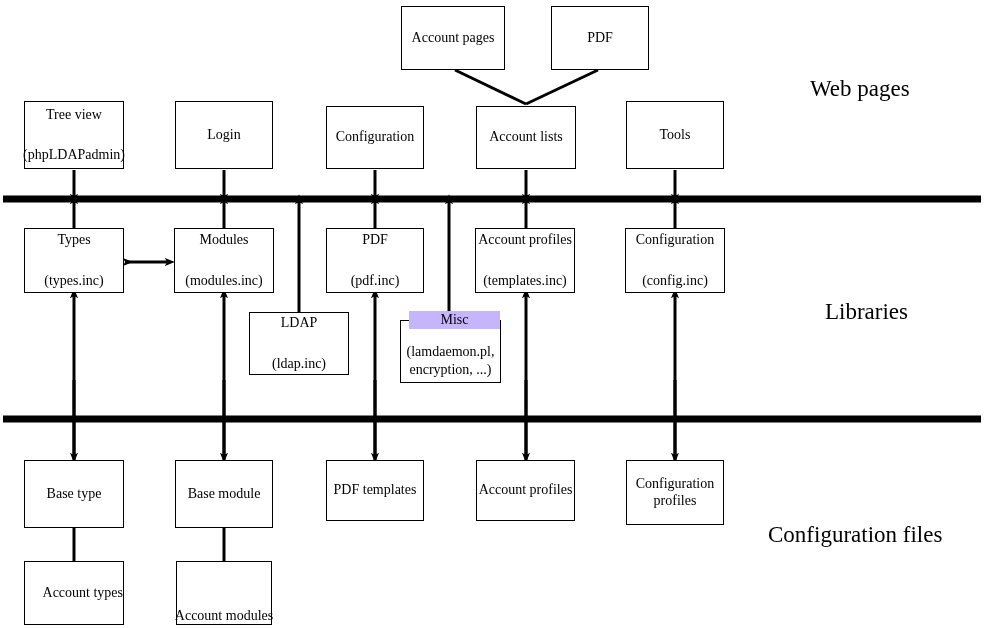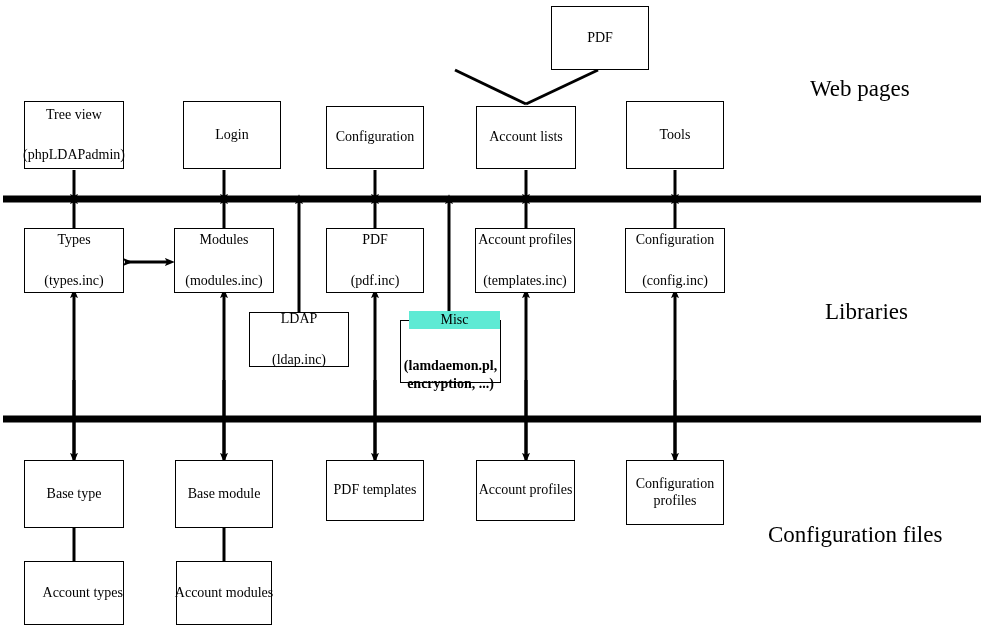--- a/index.html
+++ b/index.html
@@ -59,27 +59,26 @@
   }
   .node.misc-title {
     justify-content: flex-start;
     padding-top: 0;
   }
   .node.misc-title .mtitle {
     position: absolute;
     top: -10px;
     left: 8px;
     right: 0;
-    background: #5eead4;
+    background: #c4b5fd;
     padding: 0 2px;
   }
   .node.misc-title .mbody {
-    margin-top: 36px;
+    margin-top: 22px;
     line-height: 1.3;
-    font-weight: bold;
   }
   .section-label {
     position: absolute;
     color: #000000;
     font-size: 23px;
     white-space: nowrap;
     z-index: 2;
   }
 </style>
 </head>
@@ -143,29 +142,32 @@
     <g stroke="#000" stroke-width="7" fill="none" stroke-linecap="butt">
       <path d="M3,199 L981,199"></path>
       <path d="M3,419 L981,419"></path>
     </g>
   </svg>
 
   <div class="section-label" style="left:810px; top:76px;">Web pages</div>
   <div class="section-label" style="left:825px; top:299px;">Libraries</div>
   <div class="section-label" style="left:768px; top:522px;">Configuration files</div>
 
+  <div class="node" style="left:401px; top:6px; width:104px; height:64px;">
+    <span>Account pages</span>
+  </div>
   <div class="node" style="left:551px; top:6px; width:98px; height:64px;">
     <span>PDF</span>
   </div>
 
   <div class="node overflow" style="left:24px; top:101px; width:100px; height:68px;">
     <span>Tree view</span>
     <span class="ln2">(phpLDAPadmin)</span>
   </div>
-  <div class="node" style="left:175px; top:101px; width:98px; height:68px;margin-left:8px;">
+  <div class="node" style="left:175px; top:101px; width:98px; height:68px;">
     <span>Login</span>
   </div>
   <div class="node" style="left:326px; top:106px; width:98px; height:63px;">
     <span>Configuration</span>
   </div>
   <div class="node" style="left:476px; top:106px; width:100px; height:63px;">
     <span>Account lists</span>
   </div>
   <div class="node" style="left:626px; top:101px; width:98px; height:68px;">
     <span>Tools</span>
@@ -185,21 +187,21 @@
   </div>
   <div class="node overflow" style="left:475px; top:228px; width:100px; height:65px;">
     <span>Account profiles</span>
     <span class="ln2">(templates.inc)</span>
   </div>
   <div class="node" style="left:625px; top:228px; width:100px; height:65px;">
     <span>Configuration</span>
     <span class="ln2">(config.inc)</span>
   </div>
 
-  <div class="node" style="left:249px; top:312px; width:100px; height:55px;">
+  <div class="node" style="left:249px; top:312px; width:100px; height:63px;">
     <span>LDAP</span>
     <span class="ln2">(ldap.inc)</span>
   </div>
   <div class="node misc-title two-line-wrap" style="left:400px; top:320px; width:101px; height:63px;">
     <span class="mtitle">Misc</span>
     <span class="mbody">(lamdaemon.pl, encryption, ...)</span>
   </div>
 
   <div class="node" style="left:24px; top:460px; width:100px; height:68px;">
     <span>Base type</span>
@@ -214,17 +216,17 @@
     <span>Account profiles</span>
   </div>
   <div class="node tight" style="left:626px; top:460px; width:98px; height:65px;">
     <span>Configuration</span>
     <span class="ln2">profiles</span>
   </div>
 
   <div class="node" style="left:24px; top:561px; width:100px; height:64px;align-items:flex-end;">
     <span>Account types</span>
   </div>
-  <div class="node overflow" style="left:176px; top:561px; width:96px; height:64px;">
+  <div class="node overflow" style="left:176px; top:561px; width:96px; height:64px;justify-content:flex-end;">
     <span>Account modules</span>
   </div>
 
 </div>
 
 </body></html>

